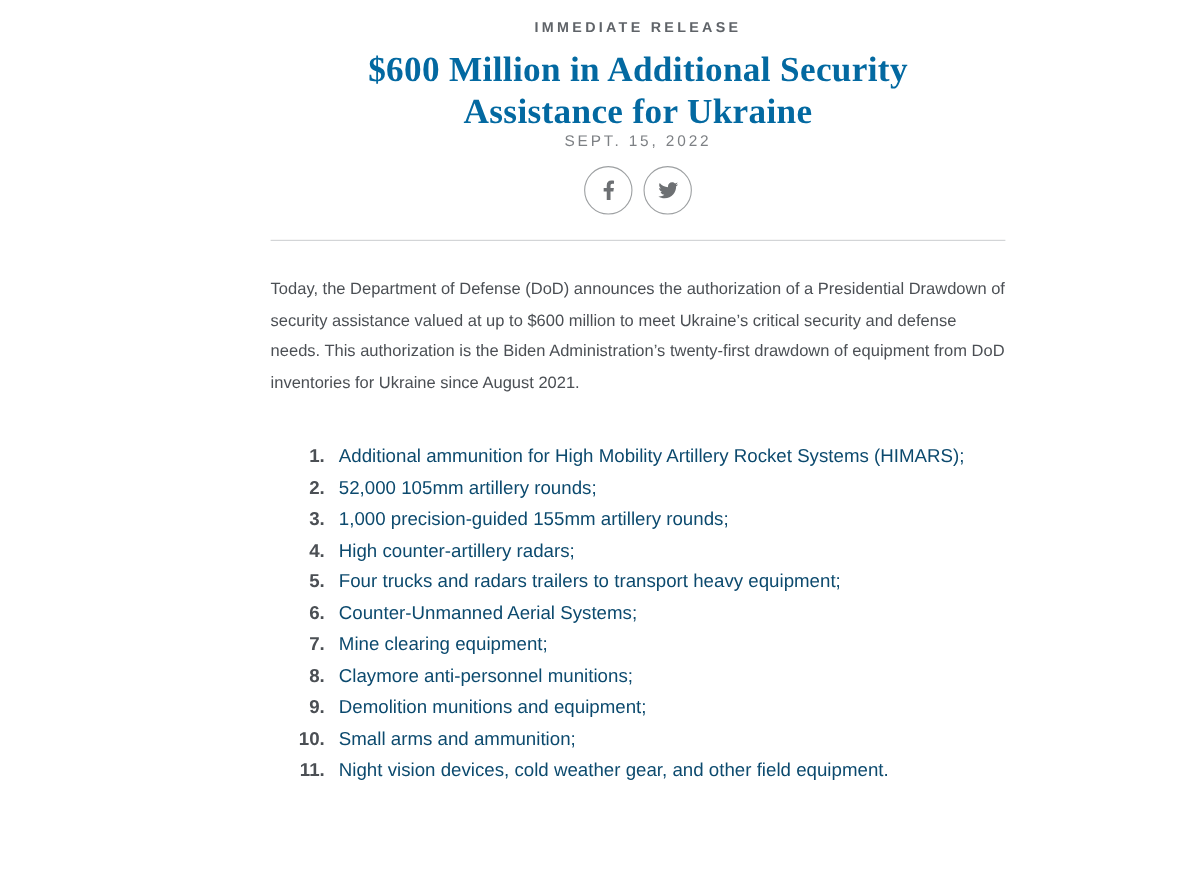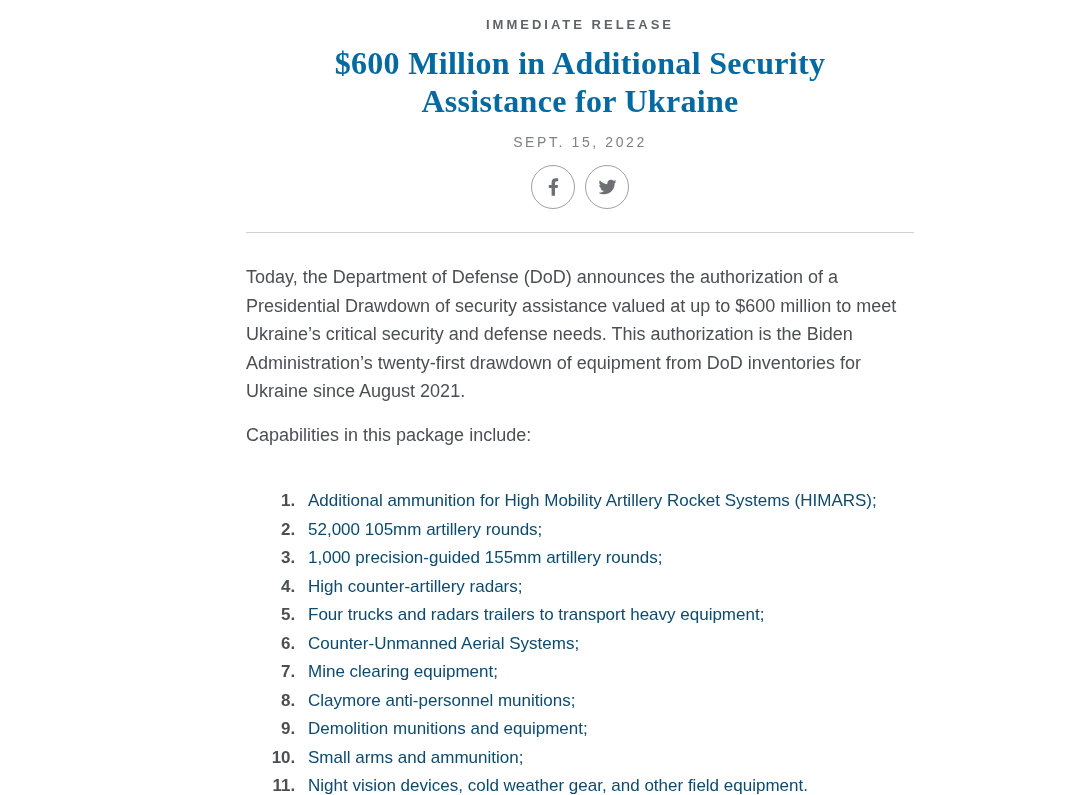--- a/index.html
+++ b/index.html
@@ -26,21 +26,20 @@
     max-width: 600px;
     text-align: center;
     font-family: "Liberation Serif", serif;
     font-size: 32px;
     line-height: 38px;
     font-weight: 700;
     letter-spacing: 0.3px;
     color: #0369a1;
   }
   .release-date {
-    margin-top: 14px;
     text-align: center;
     font-size: 14px;
     letter-spacing: 2.6px;
     color: #7d8084;
   }
   .share-row {
     margin-top: 15px;
     display: flex;
     justify-content: center;
     gap: 10px;
@@ -54,21 +53,21 @@
     cursor: pointer;
     text-decoration: none;
   }
   .share-btn svg { fill: #6d7073; display: block; }
   .divider {
     border: none;
     border-top: 1px solid #cfd1d3;
     margin-top: 23px;
   }
   .body-text {
-    font-size: 18px;
+    font-size: 15px;
     line-height: 28.5px;
     color: #4b4f54;
   }
   .lead-paragraph { margin-top: 30px; }
   .capabilities-intro { margin-top: 15px; }
   .capabilities-list {
     margin-top: 38px;
     padding-left: 54px;
     font-size: 17px;
     line-height: 28.5px;
@@ -104,21 +103,20 @@
           </svg>
         </span>
       </a>
     </div>
   </header>
 
   <hr class="divider">
 
   <p class="body-text lead-paragraph">Today, the Department of Defense (DoD) announces the authorization of a Presidential Drawdown of security assistance valued at up to $600 million to meet Ukraine’s critical security and defense needs. This authorization is the Biden Administration’s twenty-first drawdown of equipment from DoD inventories for Ukraine since August 2021.</p>
 
-  <p class="body-text capabilities-intro">Capabilities in this package include:</p>
 
   <ol class="capabilities-list">
 
       <li>Additional ammunition for High Mobility Artillery Rocket Systems (HIMARS);</li>
 
       <li>52,000 105mm artillery rounds;</li>
 
       <li>1,000 precision-guided 155mm artillery rounds;</li>
 
       <li>High counter-artillery radars;</li>

